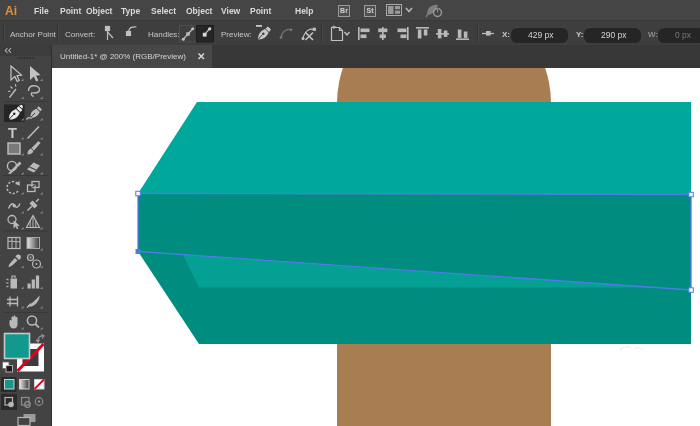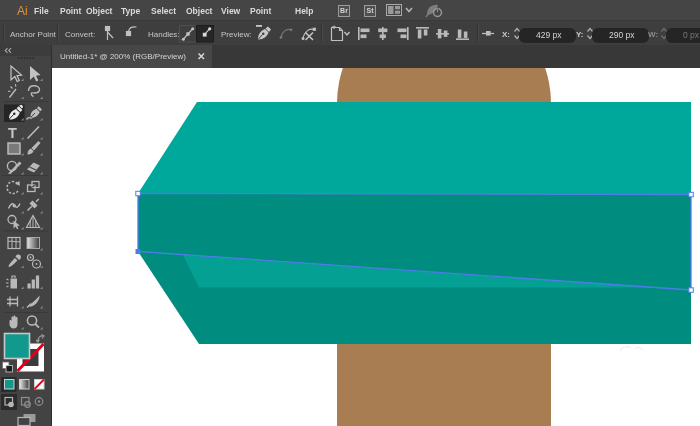--- a/index.html
+++ b/index.html
@@ -2,31 +2,31 @@
 <html><head>
 <meta charset="utf-8">
 <style>
   html,body{margin:0;padding:0;}
   body{width:700px;height:426px;overflow:hidden;position:relative;
        font-family:"Liberation Sans",sans-serif;background:#454545;}
   .abs{position:absolute;}
   
   #menubar{left:0;top:0;width:700px;height:20px;background:#454545;}
   #menubar .mi{position:absolute;top:5.5px;font-size:8.5px;color:#dadada;font-weight:bold;}
-  #ailogo{position:absolute;left:5px;top:3.5px;font-size:12px;font-weight:normal;color:#e0913d;margin-left:12px;}
+  #ailogo{position:absolute;left:5px;top:3.5px;font-size:12px;font-weight:bold;color:#e0913d;}
   .badge{position:absolute;top:5px;width:10px;height:10px;border:1px solid #9b9b9b;
          background:#4f4f4f;color:#d2d2d2;font-size:7px;font-weight:bold;
          text-align:center;line-height:10px;}
   
   #controlbar{left:0;top:20px;width:700px;height:25px;background:#3e3e3e;
               border-top:1px solid #393939;box-sizing:border-box;}
   .clabel{position:absolute;font-size:8px;color:#c8c8c8;top:9px;}
   .csep{position:absolute;top:3px;width:1px;height:18px;background:#323232;border-right:1px solid #4a4a4a;}
   .field{position:absolute;top:7px;height:15px;background:#252525;border-radius:6px;color:#d4d4d4;
-         font-size:8.5px;line-height:15px;margin-left:8px;}
+         font-size:8.5px;line-height:15px;}
   
   #tabbar{left:52px;top:45px;width:648px;height:23px;background:#383838;}
   #tab{position:absolute;left:0;top:0;width:160px;height:23px;background:#474747;text-align:right;}
   #tab span.t{position:absolute;left:8px;top:7px;font-size:8px;color:#d6d6d6;white-space:nowrap;}
   
   #toolbar{left:0;top:45px;width:52px;height:381px;background:#434343;border-right:1px solid #2e2e2e;box-sizing:border-box;}
   
   #canvas{left:52px;top:68px;width:648px;height:358px;background:#ffffff;}
 </style>
 </head>

